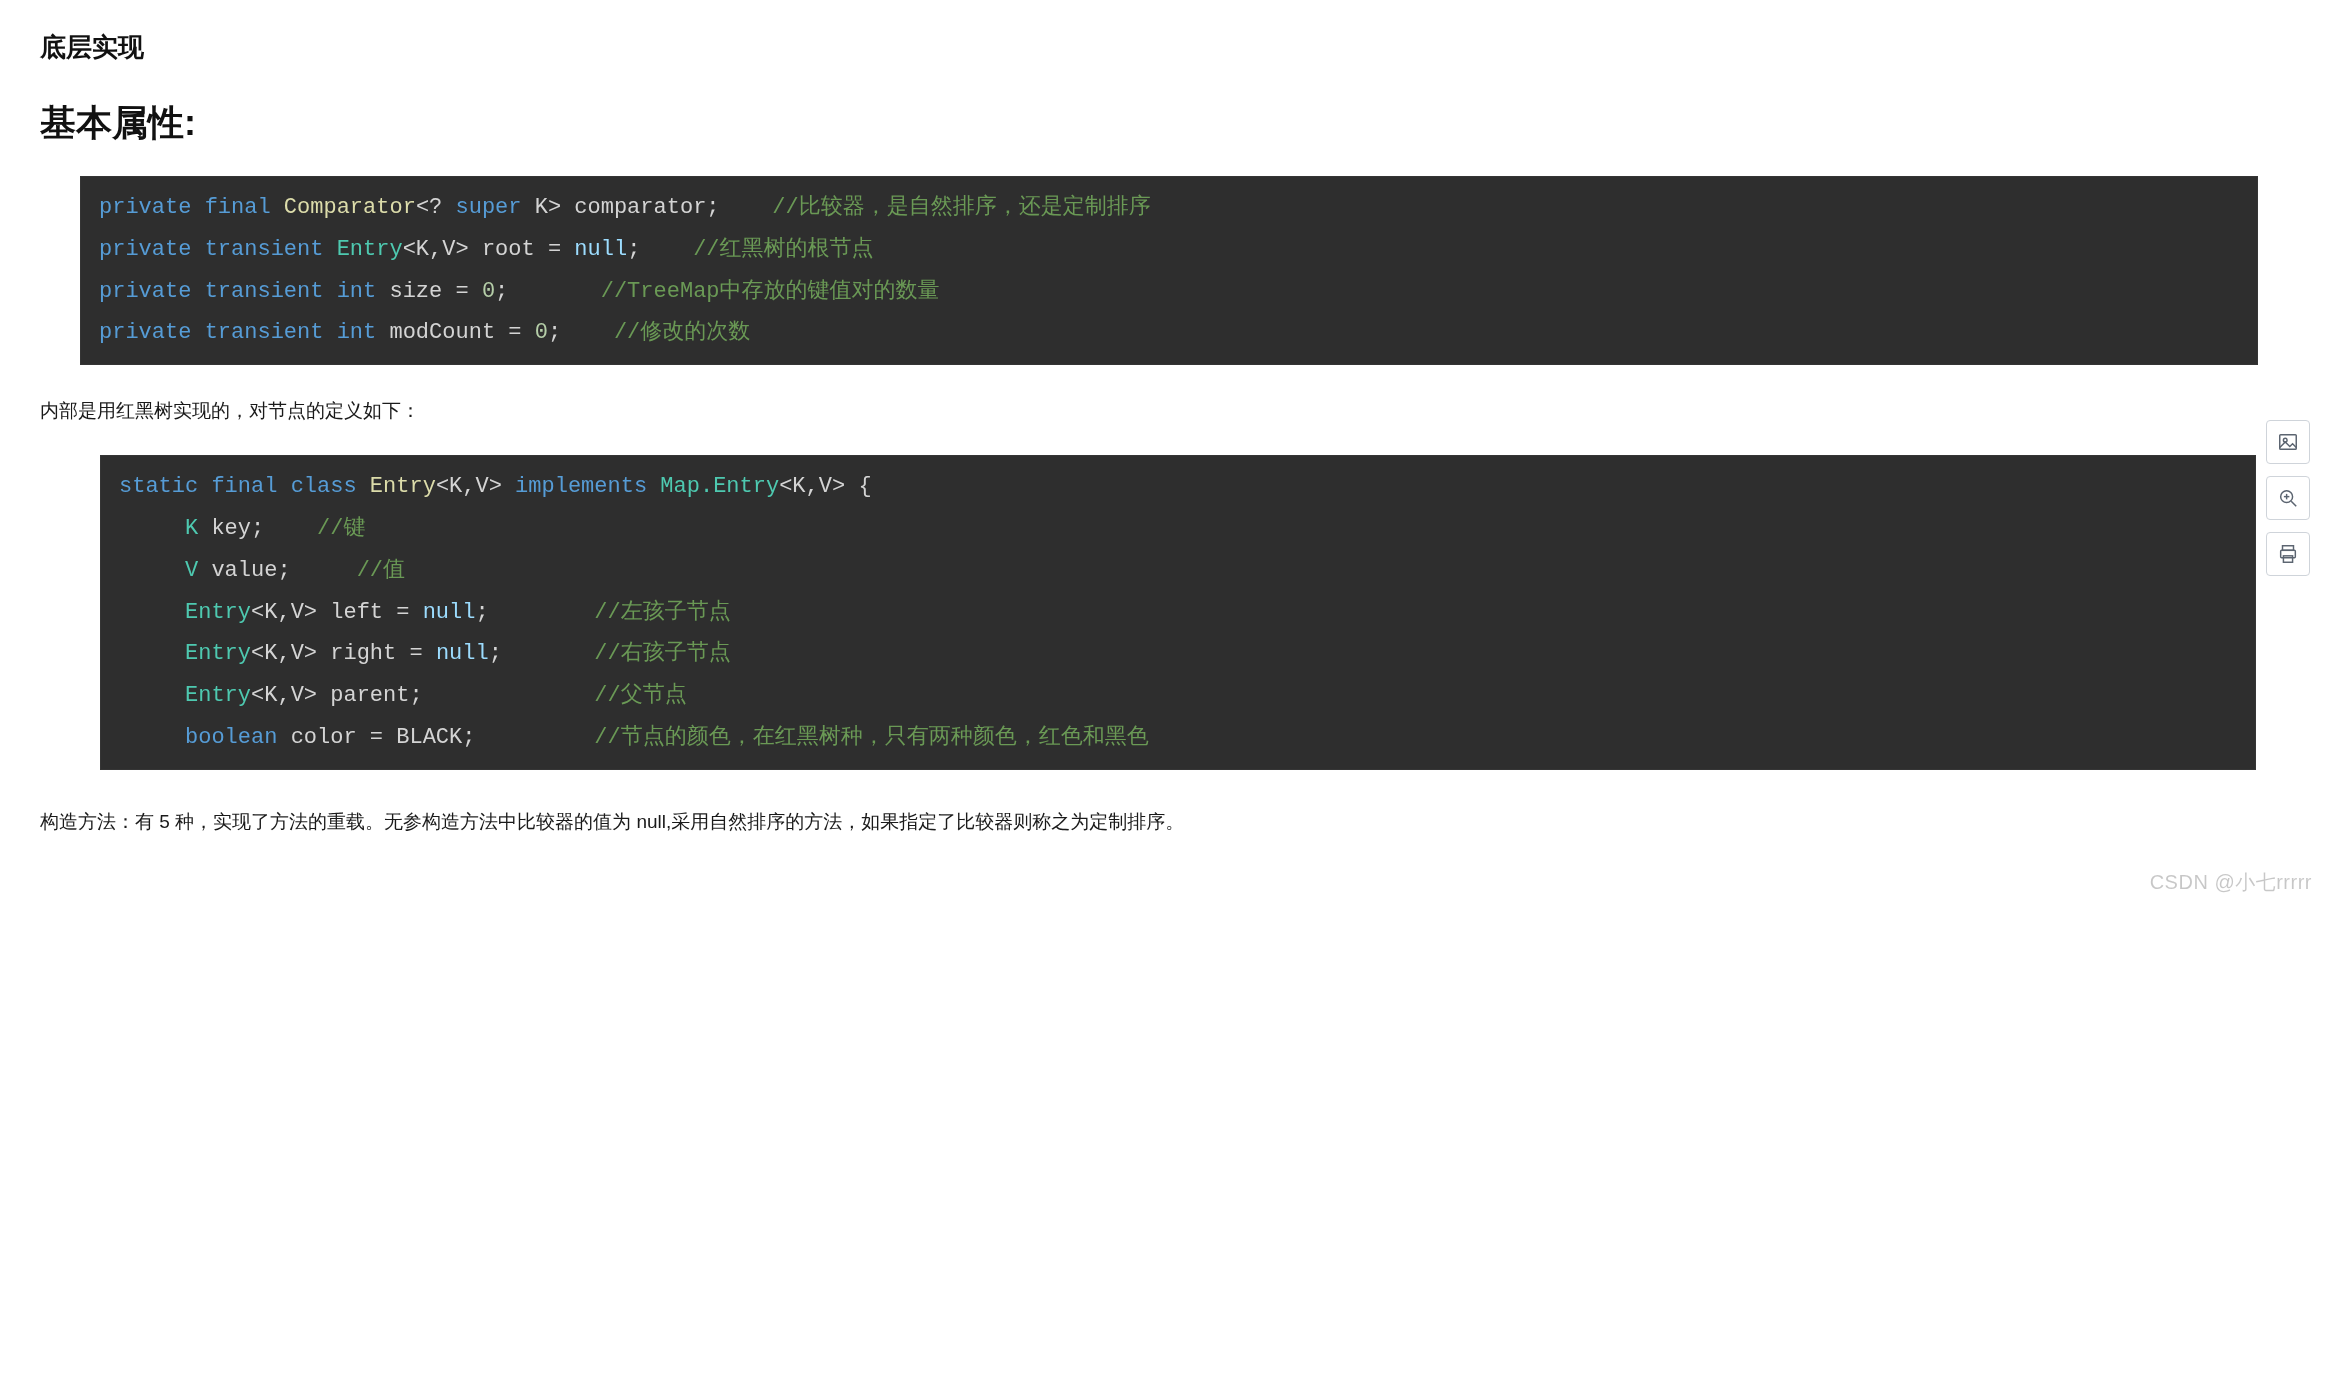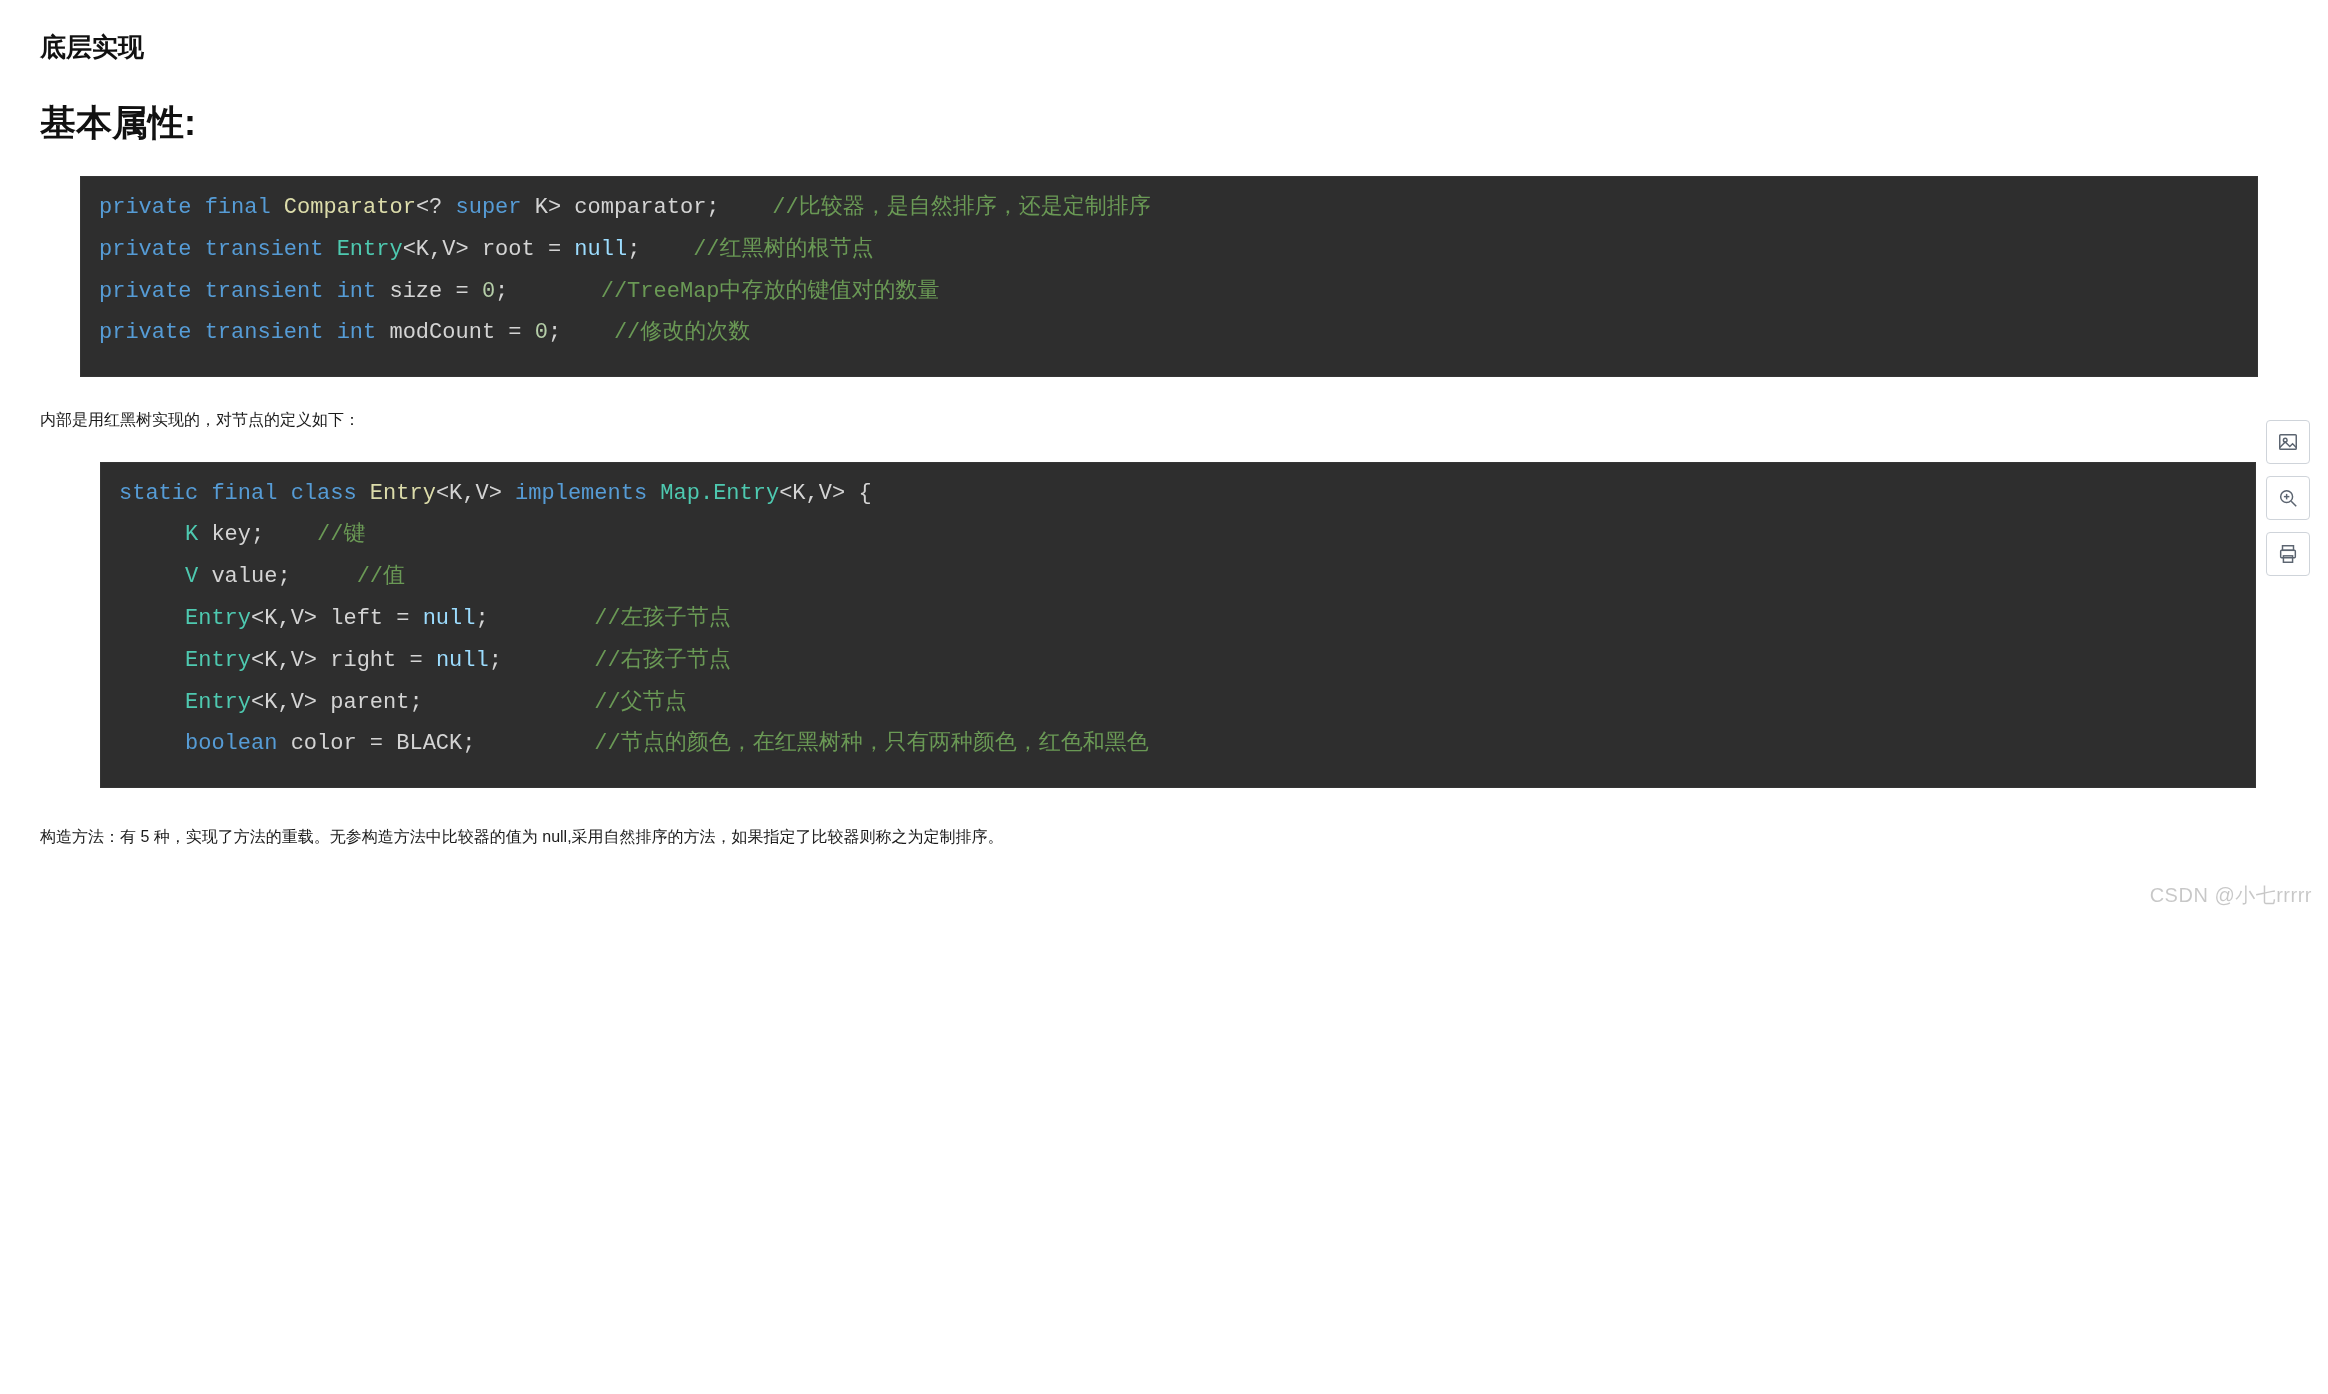--- a/index.html
+++ b/index.html
@@ -18,21 +18,21 @@
   }
   .subsection-title {
     font-size: 36px;
     font-weight: 700;
     color: #111;
     margin-bottom: 28px;
   }
   .code-block {
     background: #2e2e2e;
     border: 1px solid #353535;
-    padding: 10px 18px 22px 18px;
+    padding: 10px 18px 10px 18px;
     color: #d4d4d4;
     font-family: Consolas, "Courier New", monospace;
     font-size: 22px;
     line-height: 1.9;
     white-space: pre;
     overflow-x: auto;
     margin-bottom: 28px;
   }
   .code-block.first { margin-left: 40px; margin-right: 30px; }
   .code-block.second { margin-left: 60px; margin-right: 32px; margin-bottom: 34px;}
@@ -41,21 +41,21 @@
   .gen   { color: #4ec9b0; }   
   .ident { color: #d4d4d4; }
   .sym   { color: #d4d4d4; }
   .lit   { color: #9cdcfe; }   
   .num   { color: #b5cea8; }   
   .cmt   { color: #6a9955; }   
   .mname { color: #dcdcaa; }   
   .id2   { color: #dcdcaa; }
 
   .paragraph {
-    font-size: 16px;
+    font-size: 19px;
     color: #1a1a1a;
     line-height: 1.9;
     margin-bottom: 26px;
   }
   .side-toolbar {
     position: absolute;
     right: 14px;
     top: 420px;
     width: 48px;
     display: flex;

